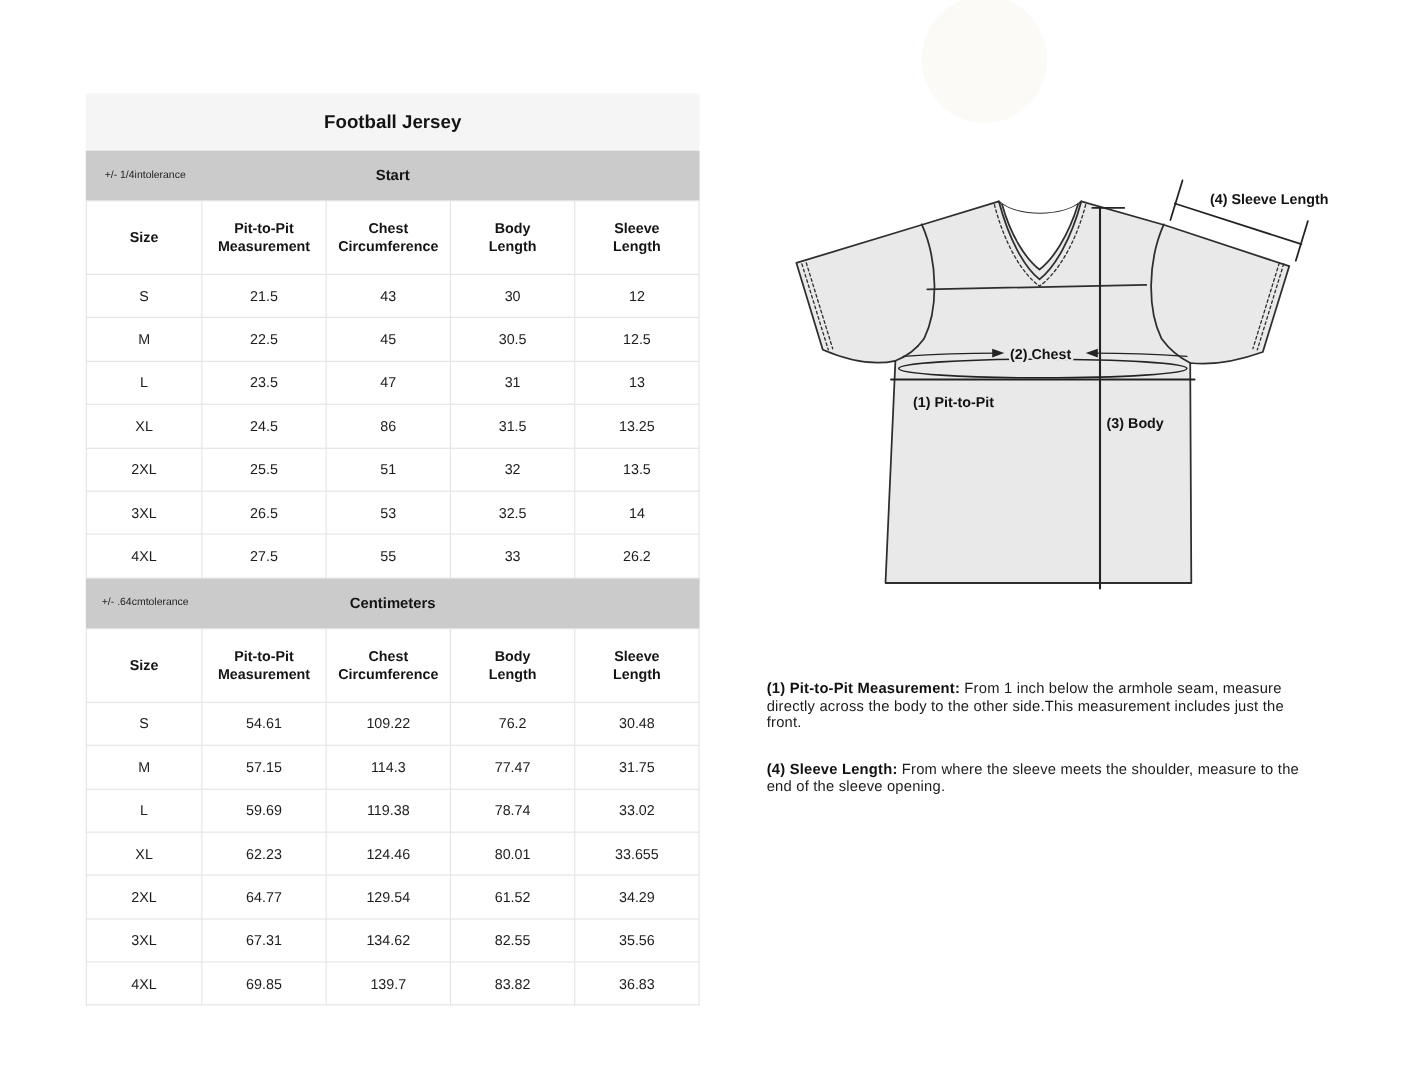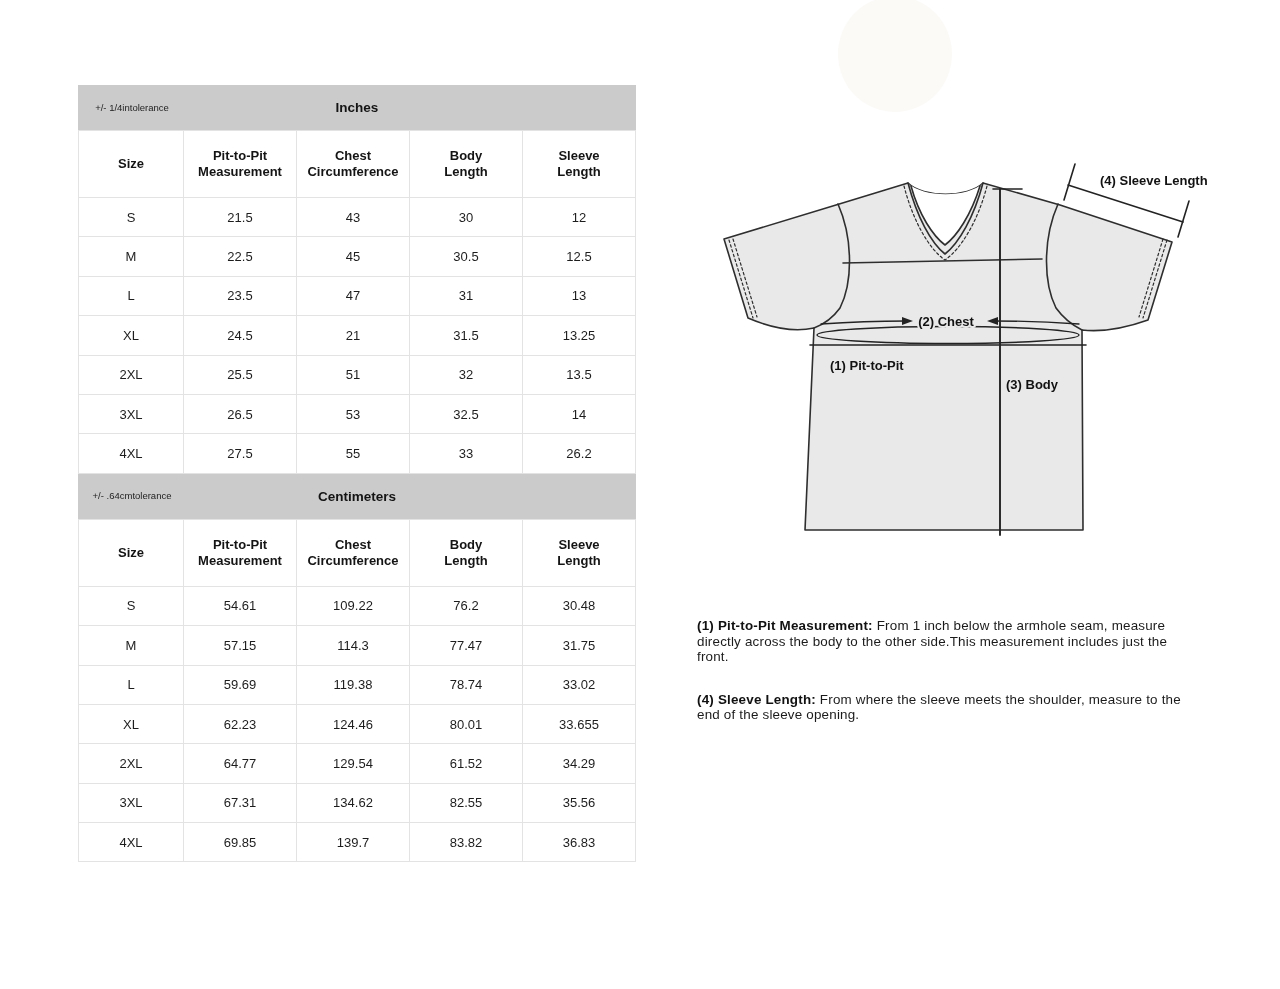--- a/index.html
+++ b/index.html
@@ -67,28 +67,29 @@
   .descriptions strong { font-weight:bold; color:#111; }
 </style>
 </head>
 <body>
 
 <div class="page">
 
   <div class="watermark"></div>
 
   <div class="chart">
+    <div class="chart-title">Football Jersey</div>
 
     <section class="unit-section">
       <div class="unit-band">
         <div class="tolerance">
           <span>+/- 1/4in</span>
           <span>tolerance</span>
         </div>
-        <div class="unit-label">Inches</div>
+        <div class="unit-label">Start</div>
       </div>
       <table>
         <colgroup>
             <col class="c0">
             <col>
             <col>
             <col>
             <col>
           </colgroup>
         <thead>
@@ -122,21 +123,21 @@
             <tr>
               <td>L</td>
               <td>23.5</td>
               <td>47</td>
               <td>31</td>
               <td>13</td>
             </tr>
             <tr>
               <td>XL</td>
               <td>24.5</td>
-              <td>21</td>
+              <td>86</td>
               <td>31.5</td>
               <td>13.25</td>
             </tr>
             <tr>
               <td>2XL</td>
               <td>25.5</td>
               <td>51</td>
               <td>32</td>
               <td>13.5</td>
             </tr>

